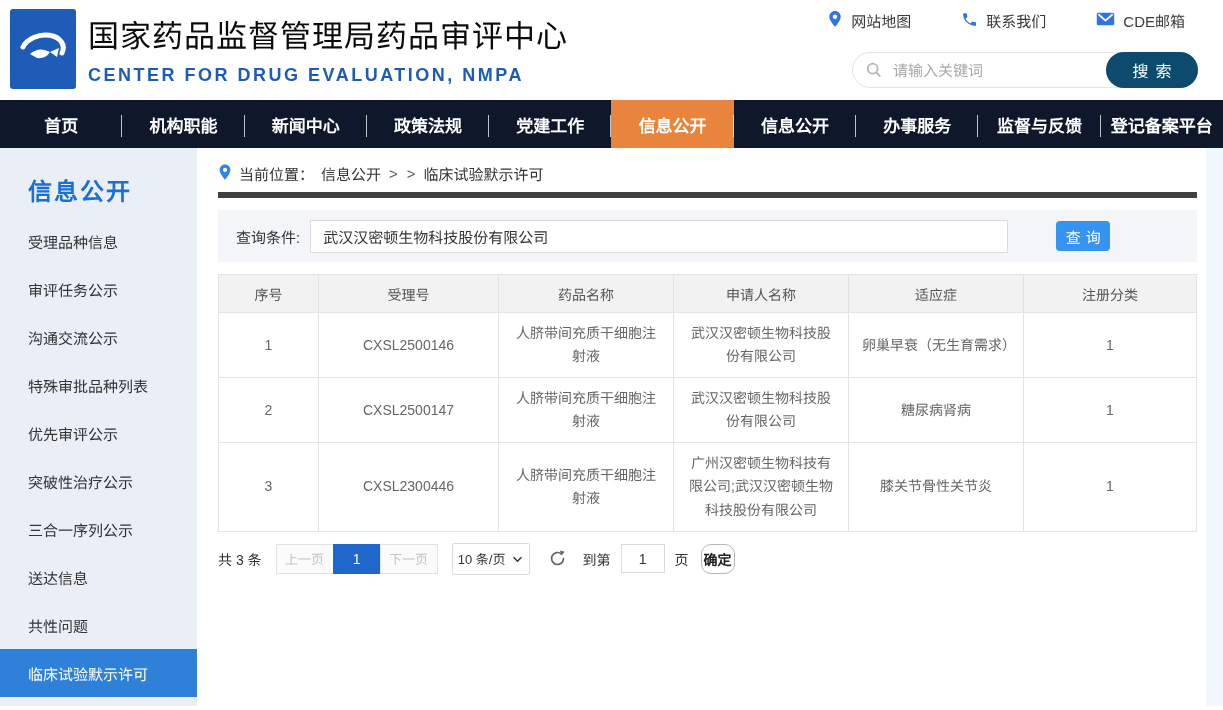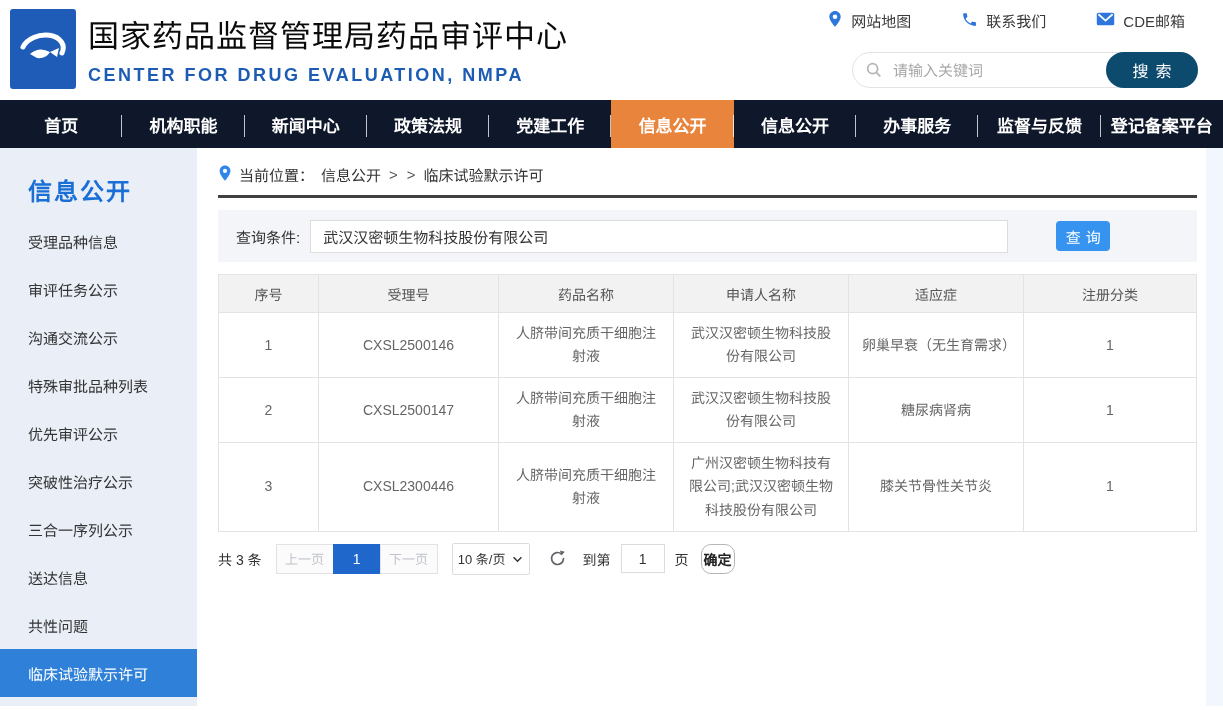--- a/index.html
+++ b/index.html
@@ -36,21 +36,21 @@
   .right-strip { position:absolute; right:0; top:0; width:17px; height:558px; background:#f2f7fd; }
 
   .sidebar { width:197px; background:#e9eef7; flex-shrink:0; }
   .sidebar-title { margin:24px 0 10px 28px; font-size:24px; font-weight:800; color:#1a6fd6; letter-spacing:2px; }
   .side-item { height:48px; display:flex; align-items:center; padding-left:28px;
     font-size:15px; color:#333; cursor:pointer; }
   .side-item.active { background:#2e80d9; color:#fff; }
 
   .content { flex:1; padding:0 27px 0 21px; }
   .breadcrumb { margin-top:6px; height:44px; display:flex; align-items:center; gap:7px;
-    border-bottom:3px solid #404040; font-size:15px; color:#333; }
+    border-bottom:6px solid #404040; font-size:15px; color:#333; }
   .bc-sep { color:#555; margin:0 1px; }
   .bc-link { cursor:pointer; }
 
   .query-panel { margin-top:12px; height:52px; background:#f3f5f9; display:flex; align-items:center; }
   .query-label { margin-left:18px; font-size:15px; color:#333; }
   .query-input { margin-left:10px; width:698px; height:33px; border:1px solid #dcdcdc; background:#fff;
     padding:0 12px; font-size:15px; color:#333; outline:none; }
   .query-btn { margin-left:48px; width:54px; height:30px; background:#3693f0; color:#fff; border:none;
     border-radius:4px; font-size:15px; letter-spacing:5px; text-indent:5px; cursor:pointer; font-family:inherit; }
 

